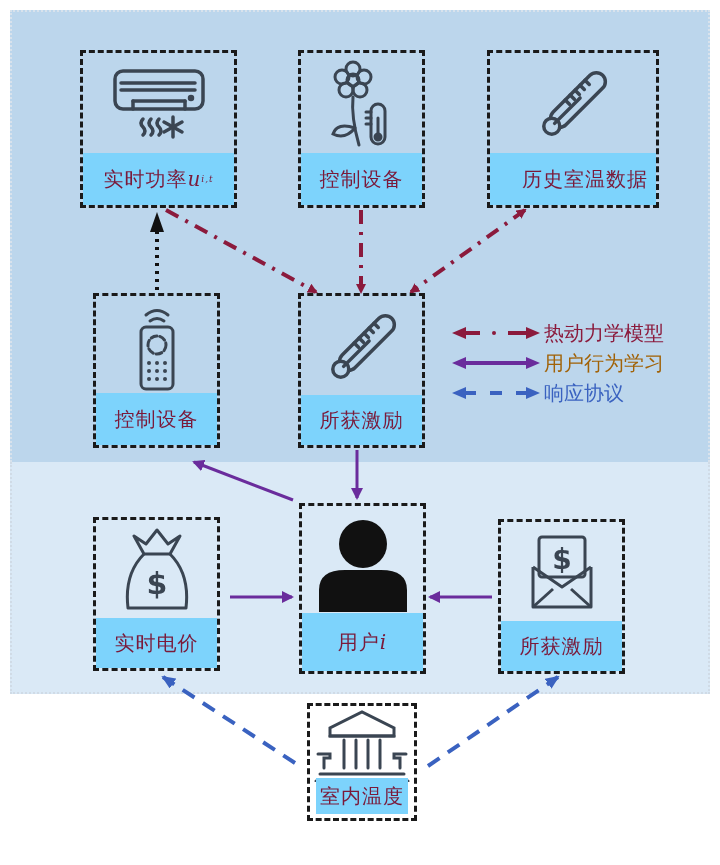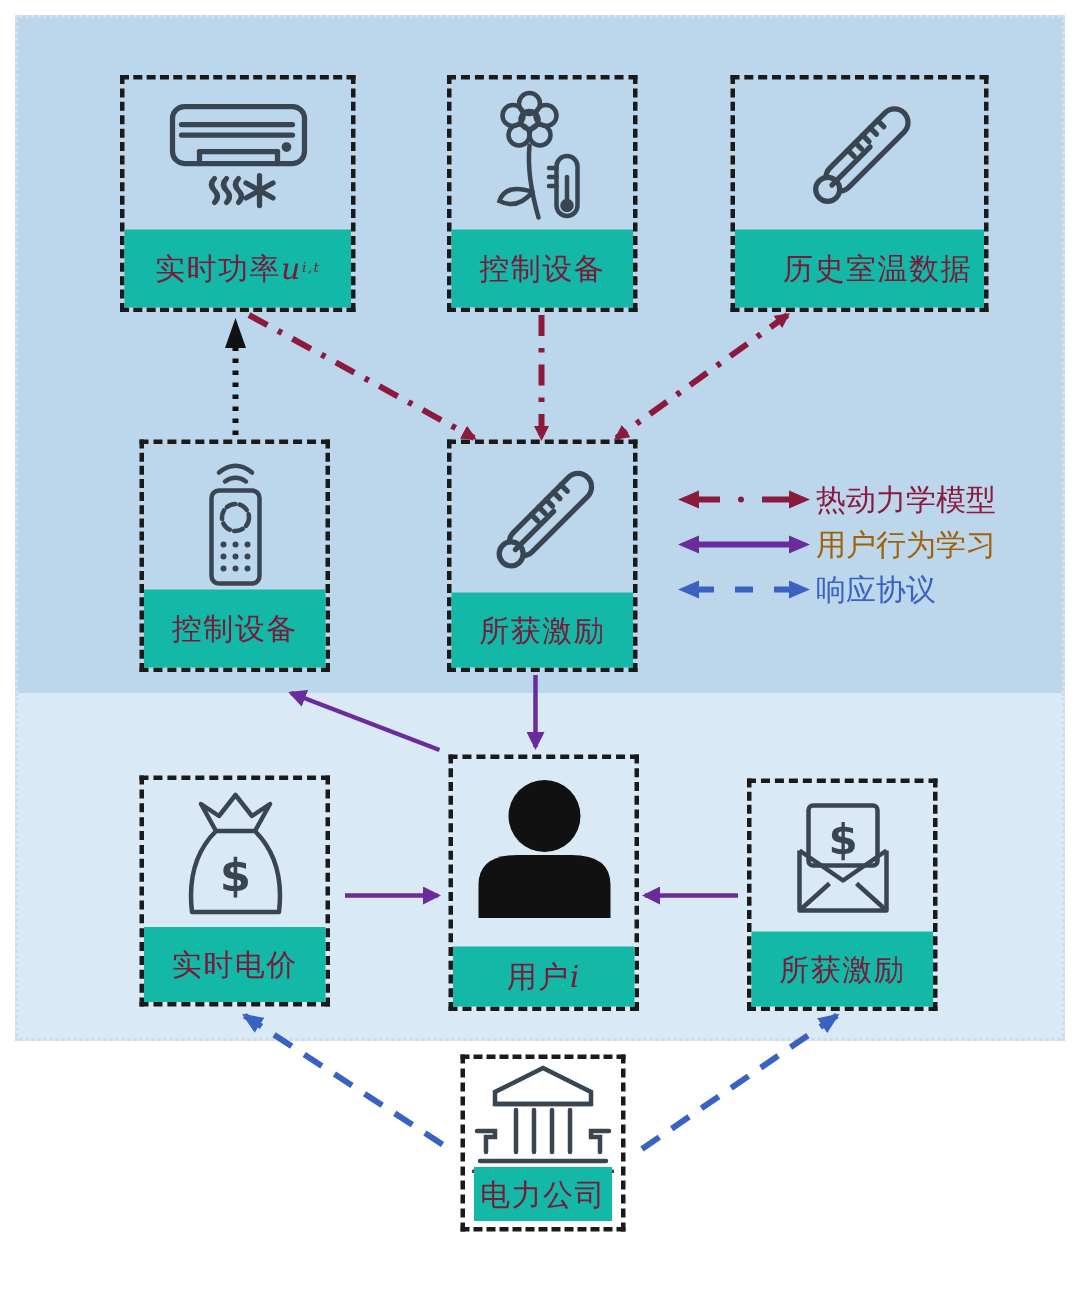--- a/index.html
+++ b/index.html
@@ -5,21 +5,21 @@
   html, body { margin: 0; padding: 0; background: #ffffff; }
   body { width: 720px; height: 865px; position: relative; overflow: hidden;
          font-family: "DejaVu Serif", "Liberation Serif", serif; }
   .panel-top { position: absolute; left: 10px; top: 10px; width: 700px; height: 452px;
                background: #bcd6ec; border-top: 2px dotted #d8e2ec; border-left: 2px dotted #d8e2ec;
                border-right: 2px dotted #d8e2ec; box-sizing: border-box; }
   .panel-bottom { position: absolute; left: 10px; top: 462px; width: 700px; height: 232px;
                background: #dae9f6; border-left: 2px dotted #d0dbe6; border-right: 2px dotted #d0dbe6;
                border-bottom: 2px dotted #d0dbe6; box-sizing: border-box; }
   .node { position: absolute; box-sizing: border-box; border: 3px dashed #1a1a1a; }
-  .node .label { position: absolute; left: 0; right: 0; bottom: 0; background: #14b8a6;
+  .node .label { position: absolute; left: 0; right: 0; bottom: 0; background: #7dd3fc;
                  color: #7a1a3a; font-size: 20px; text-align: center; display: flex;
                  align-items: center; justify-content: center; letter-spacing: 1px; }
   .node .icon { position: absolute; left: 0; right: 0; top: 0; display: flex;
                 align-items: center; justify-content: center; }
   .label i { font-style: italic; font-family: "DejaVu Serif", serif; }
   .label sub { font-size: 9px; font-style: italic; }
   svg.overlay { position: absolute; left: 0; top: 0; width: 720px; height: 865px; pointer-events: none; }
   .legend { position: absolute; left: 450px; top: 318px; text-align: center; }
   .legend-row { display: flex; align-items: center; height: 30px; }
   .legend-row svg { width: 92px; height: 16px; margin-right: 2px; }
@@ -230,21 +230,21 @@
   </div>
 </div>
 
 <div class="node" style="left:299px;top:503px;width:127px;height:171px;">
   <div class="icon" style="height:115px;">
     <svg width="96" height="100" viewBox="0 0 96 100">
       <circle cx="48" cy="30" r="24" fill="#111"></circle>
       <path d="M4,98 L4,76 Q4,56 30,56 L66,56 Q92,56 92,76 L92,98 Z" fill="#111"></path>
     </svg>
   </div>
-  <div class="label" style="height:40px;">
+  <div class="label" style="height:58px;">
     <span>用户</span>
       <i>i</i>
   </div>
 </div>
 
 <div class="node" style="left:498px;top:519px;width:127px;height:155px;">
   <div class="icon" style="height:102px;">
     <svg width="66" height="80" viewBox="0 0 66 80" fill="none" stroke="#3a4552" stroke-width="3" stroke-linejoin="round">
       <rect x="10" y="4" width="46" height="40" rx="3"></rect>
       <path d="M4,34 L4,74 L62,74 L62,34"></path>
@@ -268,15 +268,15 @@
       <line x1="42" y1="32" x2="42" y2="60"></line>
       <line x1="54" y1="32" x2="54" y2="60"></line>
       <line x1="66" y1="32" x2="66" y2="60"></line>
       <path d="M4,46 L16,46 L16,50 L10,50 L10,60"></path>
       <path d="M92,46 L80,46 L80,50 L86,50 L86,60"></path>
       <line x1="6" y1="66" x2="90" y2="66"></line>
       <line x1="2" y1="73" x2="94" y2="73"></line>
     </svg>
   </div>
   <div class="label" style="height:36px;left:6px;right:6px;bottom:4px;">
-    <span>电力公司</span>
+    <span>室内温度</span>
   </div>
 </div>
 
 </body></html>

